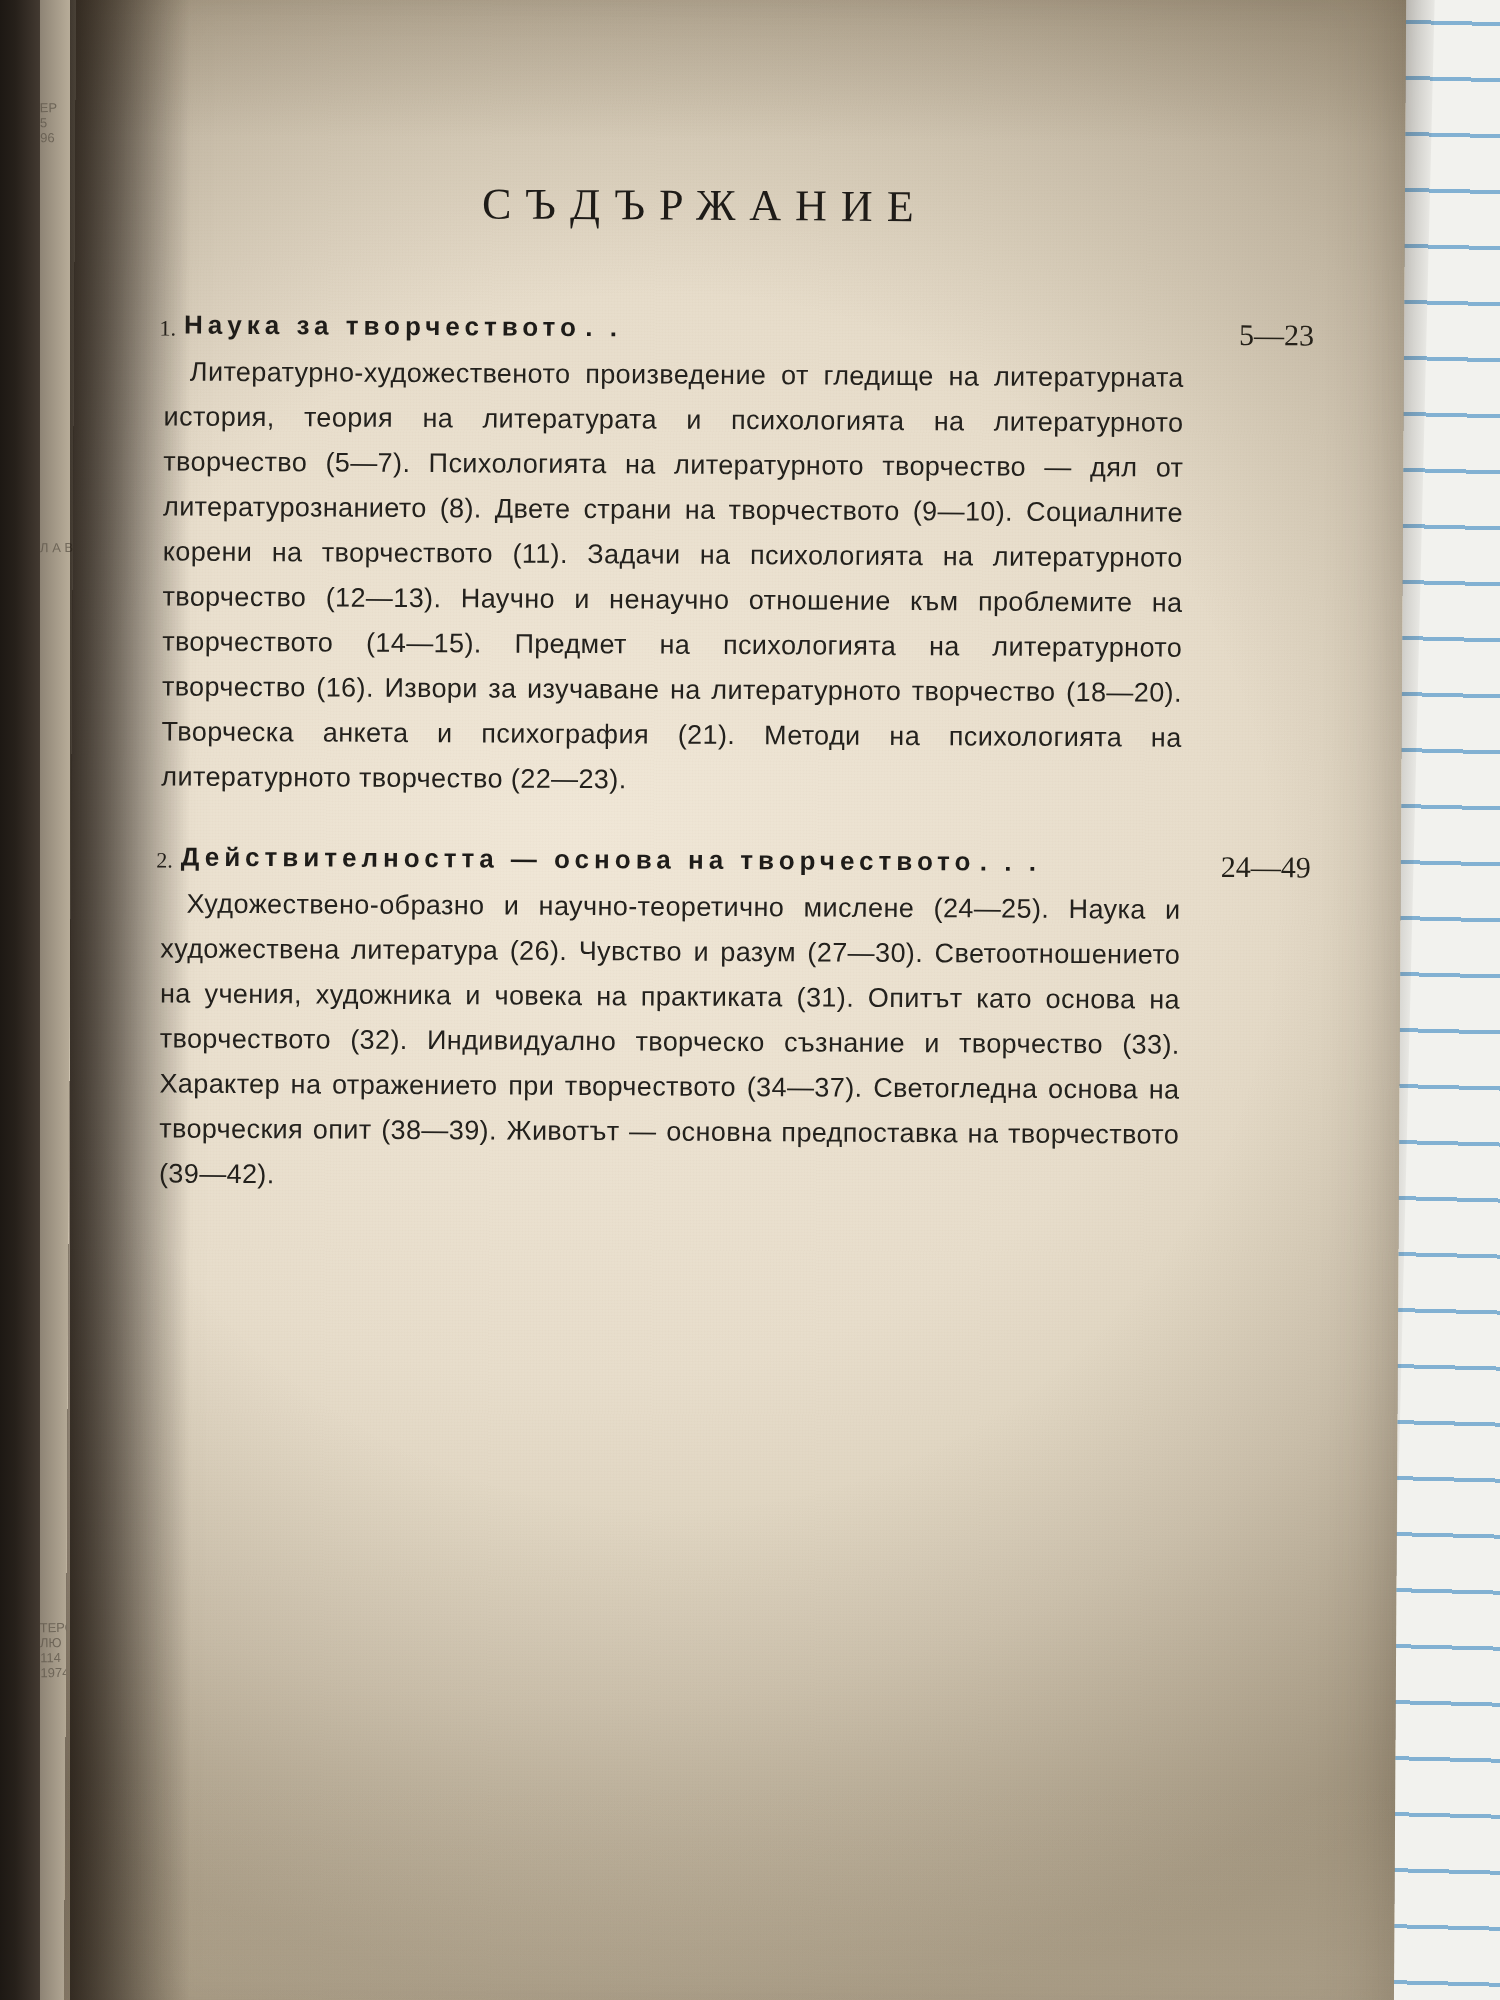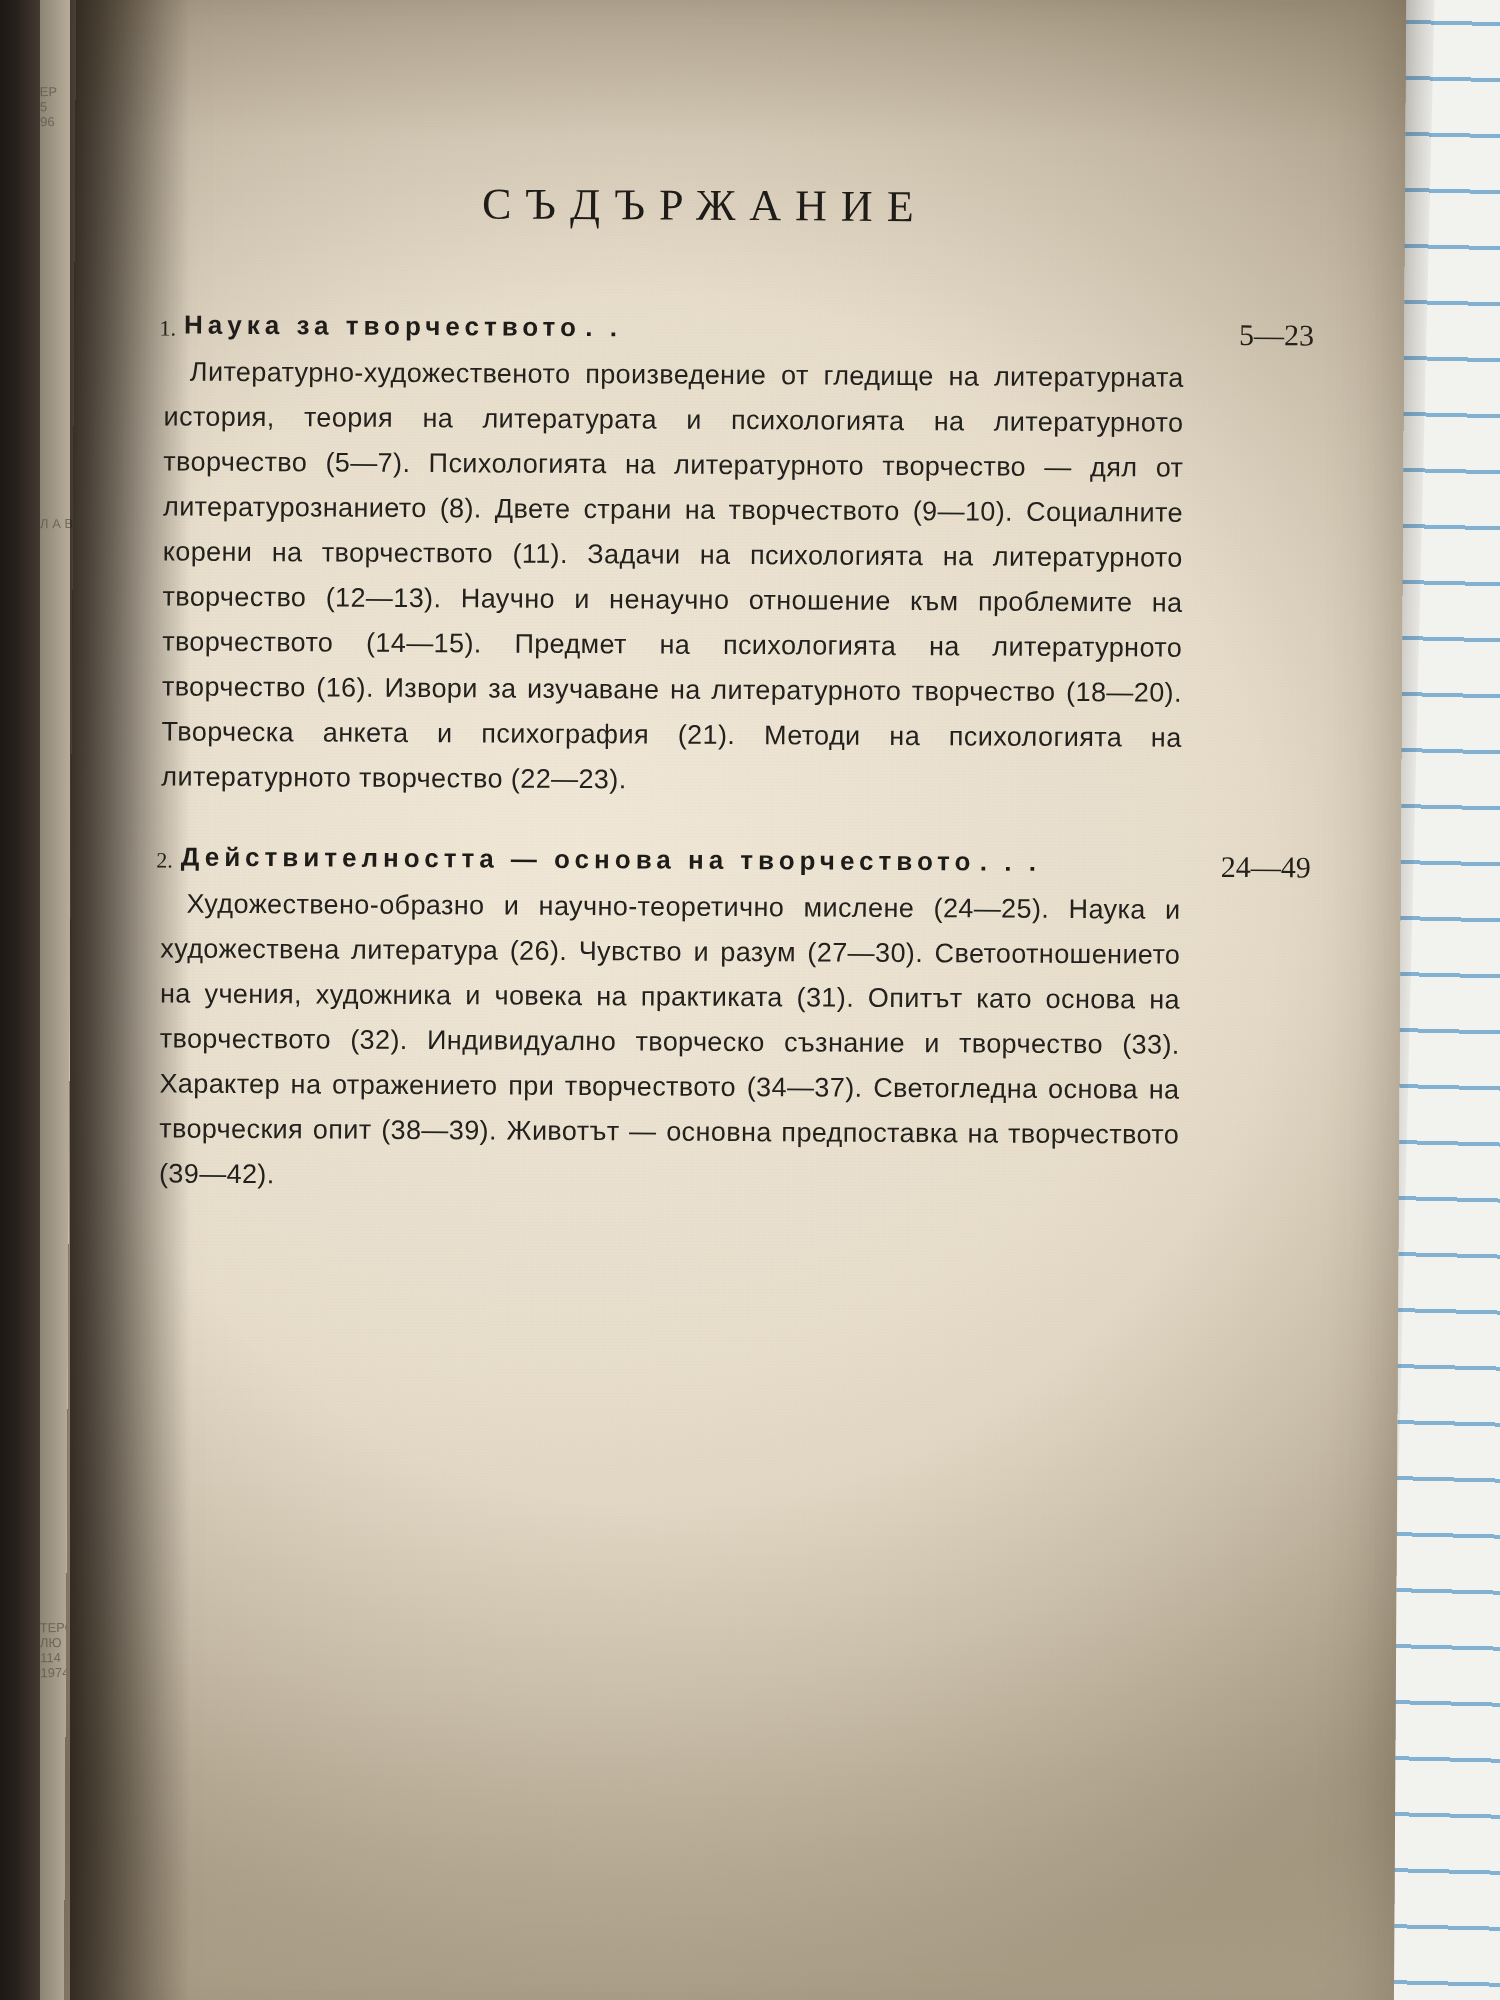--- a/index.html
+++ b/index.html
@@ -219,24 +219,24 @@
 
   <div class="desk"></div>
 
   <div class="notebook">
     <div class="lines"></div>
   </div>
   <div class="notebook-shadow"></div>
 
   <div class="gutter-dark"></div>
   <div class="edge-page">
-    <div class="edge-print" style="top:104px">ЕР
+    <div class="edge-print" style="top:120px">ЕР
 5
 96</div>
-    <div class="edge-print" style="top:536px">Л А  В</div>
+    <div class="edge-print" style="top:560px">Л А  В</div>
     <div class="edge-print" style="top:1640px">ТЕРО
 ЛЮ
 114
 1974</div>
   </div>
 
   <div class="page">
     <div class="grain"></div>
 
     <div class="content">

